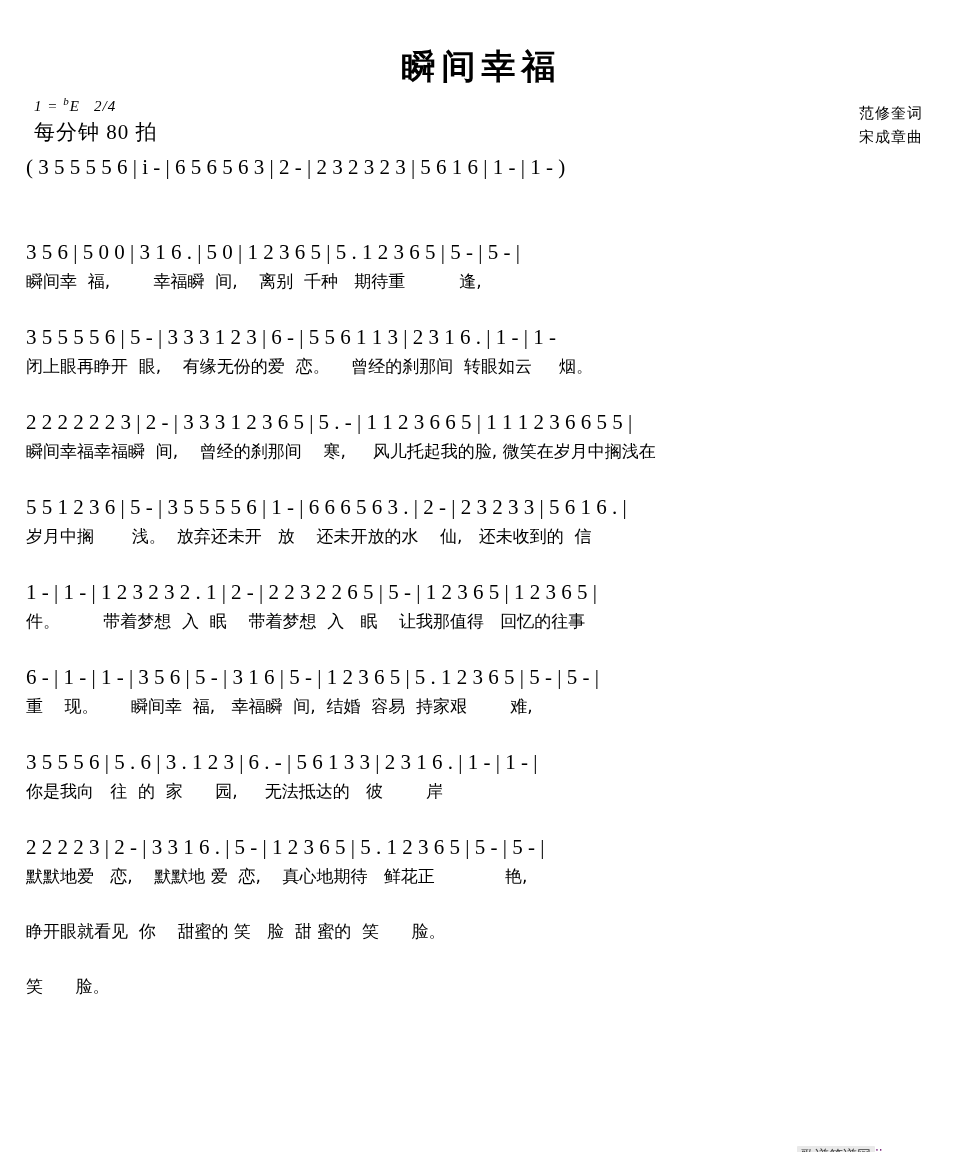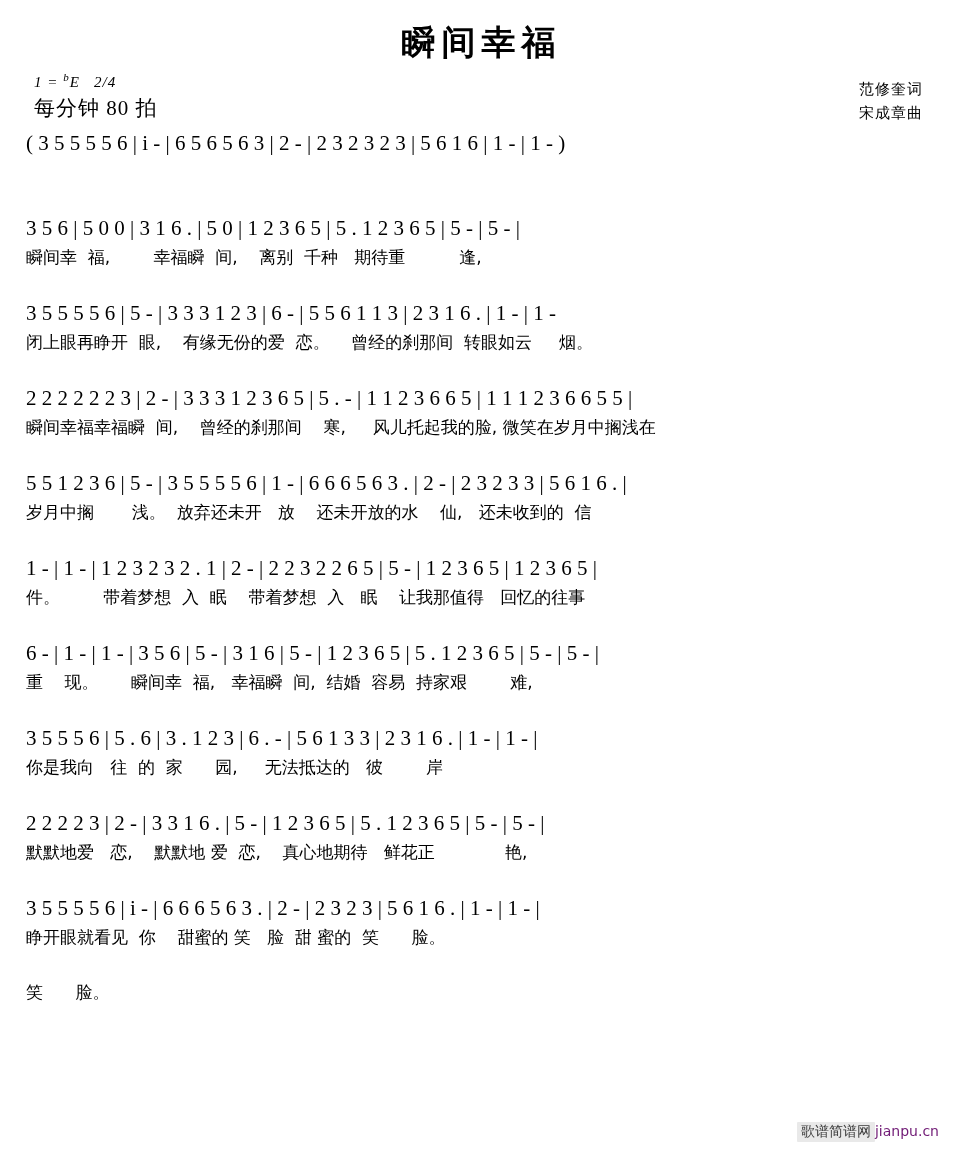--- a/index.html
+++ b/index.html
@@ -17,20 +17,21 @@
     padding:0 22px;
   }
   .title{
     text-align:center;
     font-family:"DejaVu Sans", sans-serif;
     font-weight:bold;
     font-size:34px;
     letter-spacing:6px;
     padding-top:24px;
     line-height:1.1;
+    margin-top:24px;
   }
   .meta{
     position:relative;
     height:54px;
     margin-top:6px;
   }
   .key{
     position:absolute;left:12px;top:4px;
     font-size:15px;
     font-family:"Liberation Serif", serif;
@@ -161,21 +162,20 @@
         <div class="notes">3 5 5 5 6 | 5 . 6 | 3 . 1 2 3 | 6 . - | 5 6 1 3 3 | 2 3 1 6 . | 1 - | 1 - |</div>
         <div class="lyrics">你是我向   往  的  家      园,     无法抵达的   彼        岸</div>
       </div>
       <div class="sys-gap"></div>
       <div class="system">
         <div class="notes">2 2 2 2 3 | 2 - | 3 3 1 6 . | 5 - | 1 2 3 6 5 | 5 . 1 2 3 6 5 | 5 - | 5 - |</div>
         <div class="lyrics">默默地爱   恋,    默默地 爱  恋,    真心地期待   鲜花正             艳,</div>
       </div>
       <div class="sys-gap"></div>
       <div class="system">
-        <div class="notes">3 5 5 5 5 6 | i - | 6 6 6 5 6 3 . | 2 - | 2 3 2 3 | 5 6 1 6 . | 1 - | 1 - |</div>
         <div class="lyrics">睁开眼就看见  你    甜蜜的 笑   脸  甜 蜜的  笑      脸。</div>
       </div>
       <div class="sys-gap"></div>
       <div class="system">
         <div class="lyrics">笑      脸。</div>
       </div>
       <div class="sys-gap"></div>
     </div>
 
   <div class="watermark">

